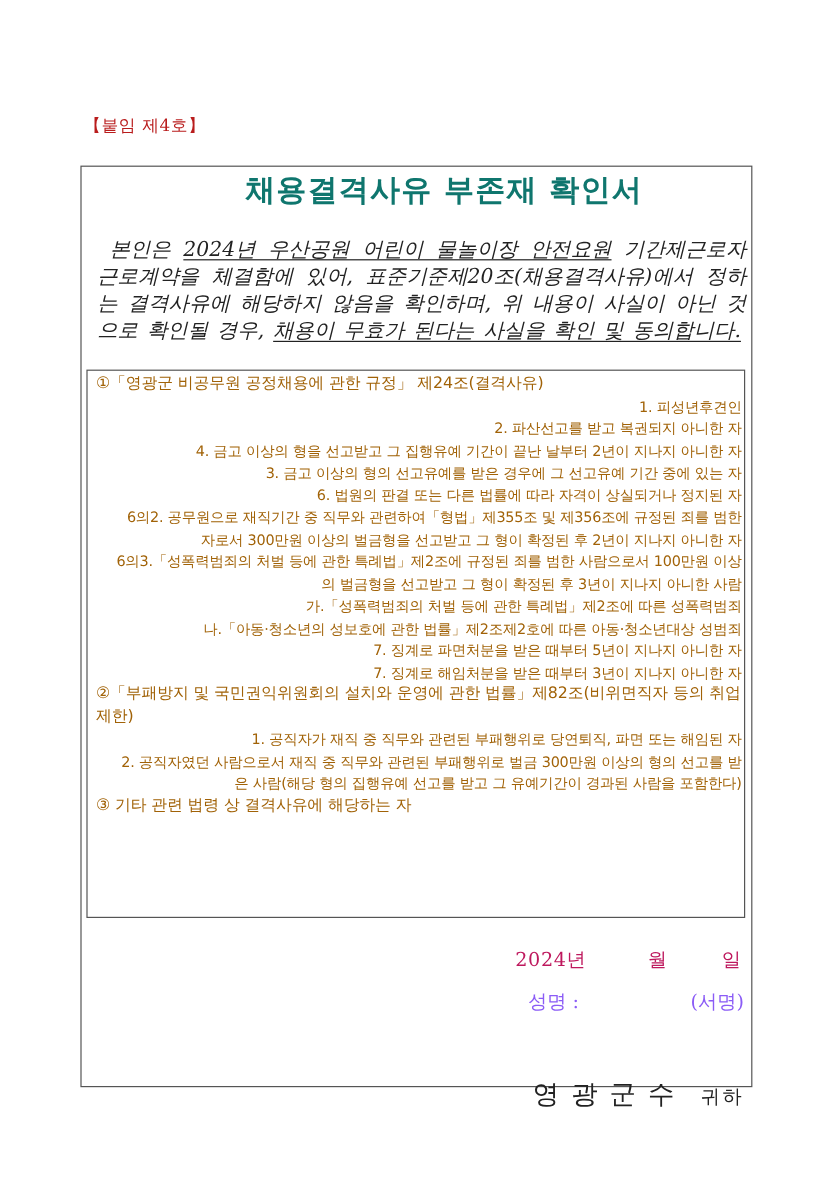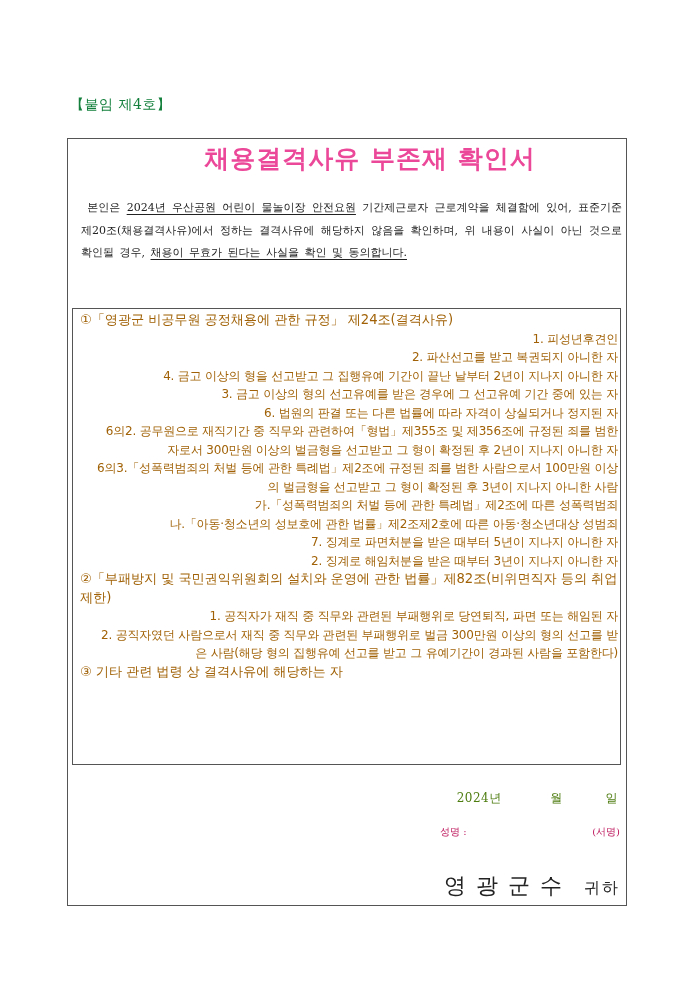--- a/index.html
+++ b/index.html
@@ -1,56 +1,56 @@
 <!DOCTYPE html>
 <html><head>
 <meta charset="utf-8">
 <style>
   html, body { margin: 0; padding: 0; background: #ffffff; }
   body { width: 700px; height: 990px; position: relative; overflow: hidden; color: #222; }
   .attach-label {
     position: absolute; left: 70px; top: 96px;
-    font-family: "DejaVu Serif", serif; font-size: 14px; letter-spacing: 0.5px; color: #15803d;
+    font-family: "DejaVu Serif", serif; font-size: 14px; letter-spacing: 0.5px; color: #b91c1c;
   }
   .outer-box {
     position: absolute; left: 67px; top: 138px; width: 560px; height: 768px;
     border: 1.5px solid #555; box-sizing: border-box;
   }
   .doc-title {
     position: absolute; left: 0; right: 0; top: 142px; text-align: center;
-    font-family: "DejaVu Sans", sans-serif; font-weight: bold; font-size: 25px; letter-spacing: 1px; color: #ec4899; margin-left: 40px;
+    font-family: "DejaVu Sans", sans-serif; font-weight: bold; font-size: 25px; letter-spacing: 1px; color: #0f766e; margin-left: 40px;
   }
   .intro {
     position: absolute; left: 81px; top: 197px; width: 541px;
-    font-family: "DejaVu Serif", serif; font-size: 11px; line-height: 22.5px; text-align: justify;
-    color: #222; word-spacing: 2px;
+    font-family: "DejaVu Serif", serif; font-size: 17px; line-height: 22.5px; text-align: justify;
+    color: #222; word-spacing: 2px; font-style: italic;
   }
   .intro .u { text-decoration: underline; text-underline-offset: 3px; }
   .inner-box {
     position: absolute; left: 72px; top: 308px; width: 549px; height: 457px;
     border: 1.5px solid #555; box-sizing: border-box;
   }
   .reasons {
     position: absolute; left: 80px; top: 311px; width: 538px;
     font-family: "DejaVu Sans", sans-serif; font-size: 12px; line-height: 18.5px; color: #a16207;
   }
   .reasons .head { font-size: 13.2px; letter-spacing: -0.1px; }
   .reasons .item { padding-left: 17px; letter-spacing: -0.2px; text-align: right; }
   .date-line {
     position: absolute; right: 82px; top: 790px;
-    font-family: "DejaVu Serif", serif; font-size: 12px; color: #4d7c0f; letter-spacing: 0.5px;
+    font-family: "DejaVu Serif", serif; font-size: 16px; color: #be185d; letter-spacing: 0.5px;
   }
   .date-line span { display: inline-block; }
   .sign-line {
     position: absolute; left: 440px; top: 825px; width: 180px;
-    font-family: "DejaVu Serif", serif; font-size: 10px; color: #be185d;
+    font-family: "DejaVu Serif", serif; font-size: 16px; color: #8b5cf6;
   }
   .sign-line .sig { position: absolute; right: 0; top: 0; }
   .addressee {
-    position: absolute; right: 80px; top: 871px;
+    position: absolute; right: 80px; top: 897px;
     font-family: "DejaVu Serif", serif; color: #222;
   }
   .addressee .org { font-size: 22px; letter-spacing: 10px; }
   .addressee .to { font-size: 16px; margin-left: 12px; letter-spacing: 2px; }
 </style>
 </head>
 <body>
 
 <div class="attach-label">【붙임 제4호】</div>
 
@@ -67,21 +67,21 @@
     <div class="item">1. 피성년후견인</div>
     <div class="item">2. 파산선고를 받고 복권되지 아니한 자</div>
     <div class="item">4. 금고 이상의 형을 선고받고 그 집행유예 기간이 끝난 날부터 2년이 지나지 아니한 자</div>
     <div class="item">3. 금고 이상의 형의 선고유예를 받은 경우에 그 선고유예 기간 중에 있는 자</div>
     <div class="item">6. 법원의 판결 또는 다른 법률에 따라 자격이 상실되거나 정지된 자</div>
     <div class="item">6의2. 공무원으로 재직기간 중 직무와 관련하여「형법」제355조 및 제356조에 규정된 죄를 범한 자로서 300만원 이상의 벌금형을 선고받고 그 형이 확정된 후 2년이 지나지 아니한 자</div>
     <div class="item">6의3.「성폭력범죄의 처벌 등에 관한 특례법」제2조에 규정된 죄를 범한 사람으로서 100만원 이상의 벌금형을 선고받고 그 형이 확정된 후 3년이 지나지 아니한 사람</div>
     <div class="item">가.「성폭력범죄의 처벌 등에 관한 특례법」제2조에 따른 성폭력범죄</div>
     <div class="item">나.「아동·청소년의 성보호에 관한 법률」제2조제2호에 따른 아동·청소년대상 성범죄</div>
     <div class="item">7. 징계로 파면처분을 받은 때부터 5년이 지나지 아니한 자</div>
-    <div class="item">2. 징계로 해임처분을 받은 때부터 3년이 지나지 아니한 자</div>
+    <div class="item">7. 징계로 해임처분을 받은 때부터 3년이 지나지 아니한 자</div>
     <div class="head">②「부패방지 및 국민권익위원회의 설치와 운영에 관한 법률」제82조(비위면직자 등의 취업제한)</div>
     <div class="item">1. 공직자가 재직 중 직무와 관련된 부패행위로 당연퇴직, 파면 또는 해임된 자</div>
     <div class="item">2. 공직자였던 사람으로서 재직 중 직무와 관련된 부패행위로 벌금 300만원 이상의 형의 선고를 받은 사람(해당 형의 집행유예 선고를 받고 그 유예기간이 경과된 사람을 포함한다)</div>
     <div class="head">③ 기타 관련 법령 상 결격사유에 해당하는 자</div>
   </div>
 
 <div class="date-line">
   <span>2024년</span>
   <span style="width:40px"></span>
   <span>월</span>

